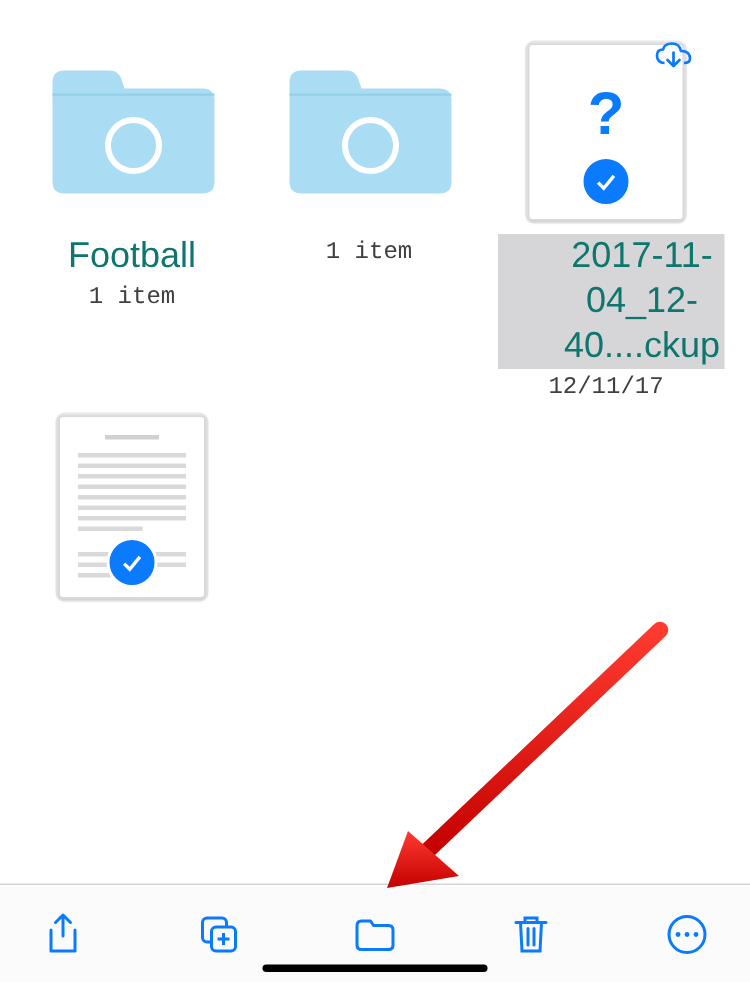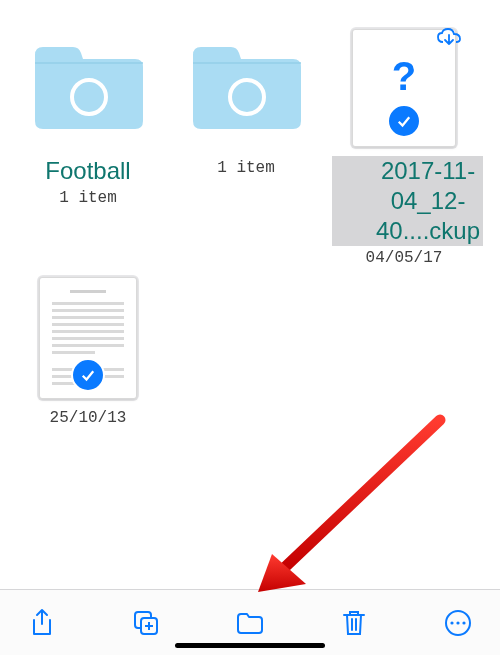--- a/index.html
+++ b/index.html
@@ -77,21 +77,21 @@
           </div>
           <div class="cloud-icon">
             <svg width="26" height="20" viewBox="0 0 26 20">
                 <path d="M7 14 Q2 14 2 9 Q2 5 6 5 Q7 1 12 1 Q17 1 18 6 Q24 6 24 11 Q24 14 20 14" fill="none" stroke="#0a7aff" stroke-width="1.8"></path>
                 <path d="M13 7 L13 16 M9 12 L13 16 L17 12" fill="none" stroke="#0a7aff" stroke-width="1.8" stroke-linecap="round" stroke-linejoin="round"></path>
               </svg>
           </div>
         </div>
         <div class="label-block">
           <span class="name sel">2017-11-04_12-40....ckup</span>
-          <div class="meta">04/05/17</div>
+          <div class="meta">12/11/17</div>
         </div>
       </div>
 
       <div class="item">
         <div class="thumb">
           <div class="sel-shadow">
             <div class="doc-thumb">
               <div class="doc-title-line"></div>
               <div class="doc-lines">
                 <div></div>
@@ -109,21 +109,20 @@
               </div>
               <div class="check-badge" style="bottom:6px; left:50%; transform:translateX(-50%);">
                 <svg viewBox="0 0 24 24">
                     <polyline points="5,13 10,18 19,7"></polyline>
                   </svg>
               </div>
             </div>
           </div>
         </div>
         <div class="label-block">
-          <div class="meta">25/10/13</div>
         </div>
       </div>
 
     </div>
   </div>
 
   <div class="toolbar">
     <div class="tb-btn">
       <svg viewBox="0 0 30 30" stroke-linecap="round" stroke-linejoin="round">
           <path d="M15 2 L15 16 M10 7 L15 2 L20 7"></path>

